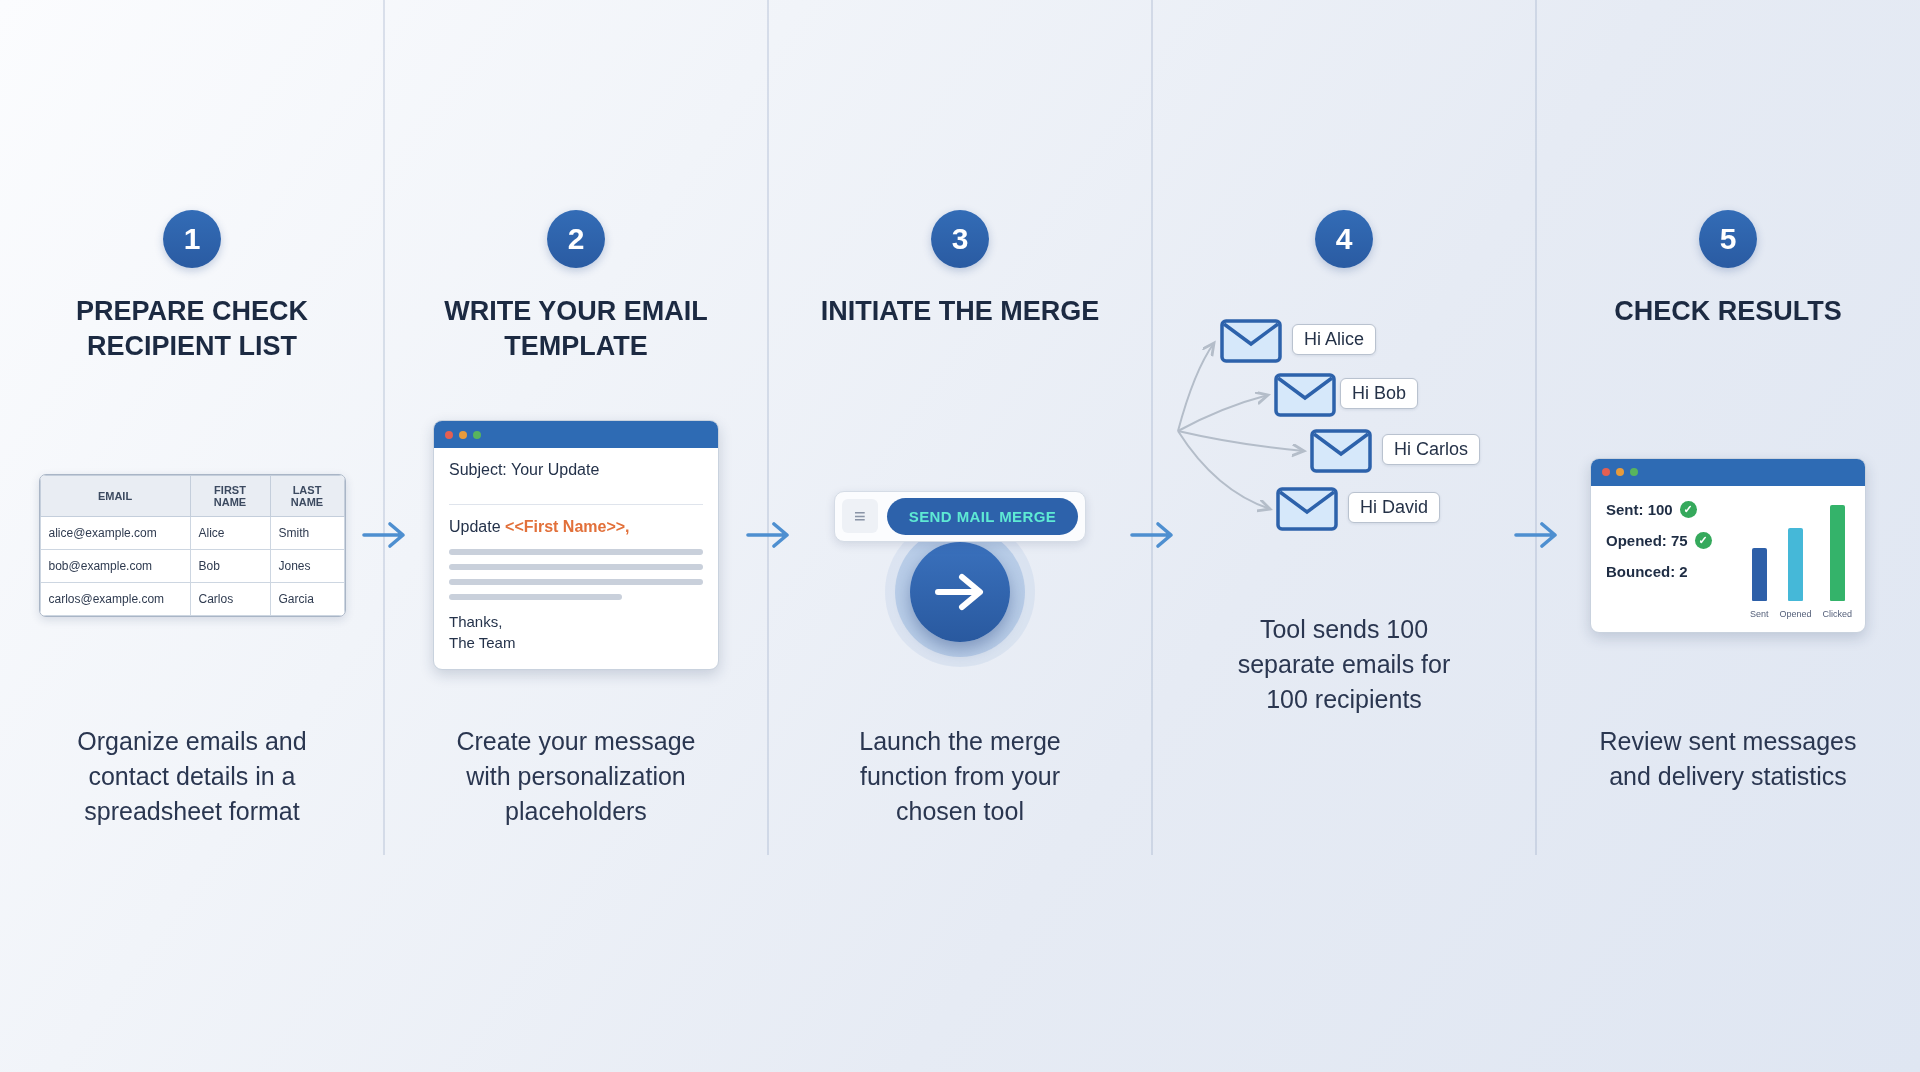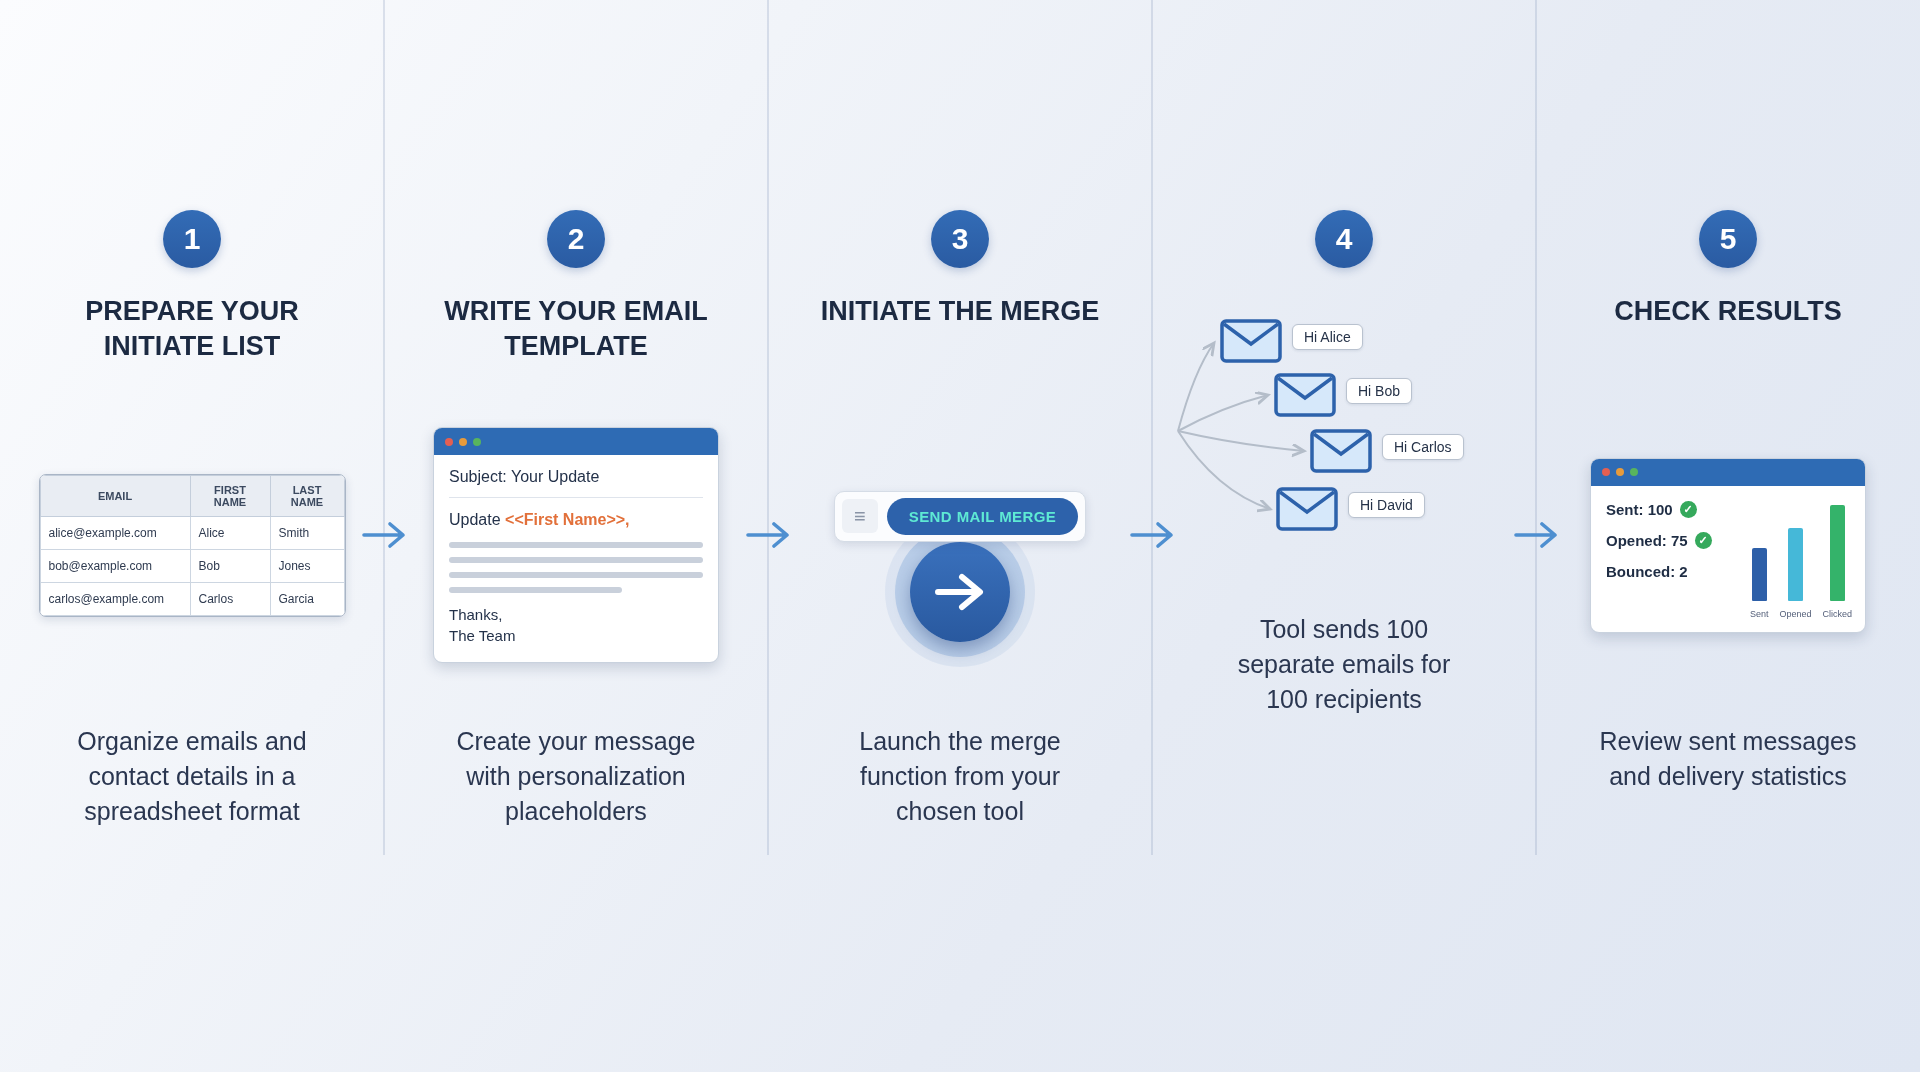--- a/index.html
+++ b/index.html
@@ -37,42 +37,42 @@
 
   
   .win { background:#fff; border:1px solid #c9d2de; border-radius:9px; overflow:hidden; box-shadow:0 5px 14px rgba(30,50,90,.18); }
   .win-bar { height:27px; background:#2e6bb4; display:flex; align-items:center; padding-left:11px; gap:6px; }
   .dot { width:8px; height:8px; border-radius:50%; }
   .dot.r { background:#e45f52; } .dot.o { background:#e79b3c; } .dot.g { background:#58b45e; }
 
   
   .tpl { width:286px; }
   .tpl-body { padding:13px 15px 16px 15px; }
-  .subject { font-size:16px; color:#24324a; padding-bottom:11px; border-bottom:1px solid #dfe4ec; }
+  .subject { font-size:16px; color:#24324a; padding-bottom:25px; border-bottom:1px solid #dfe4ec; }
   .greet { font-size:16px; color:#24324a; margin-top:13px; font-weight:500; }
   .greet .ph { color:#e2703a; font-weight:700; }
   .glines { margin-top:13px; }
   .gline { height:6px; border-radius:3px; background:#c9d0db; margin-bottom:9px; }
   .gline.w1 { width:100%; } .gline.w2 { width:100%; } .gline.w3 { width:100%; } .gline.w4 { width:68%; }
   .closing { font-size:15px; color:#24324a; line-height:1.35; margin-top:12px; }
 
   
   .merge-illo { display:flex; flex-direction:column; align-items:center; margin-top:58px; }
   .toolbar { display:flex; align-items:center; gap:9px; background:#fbfcfe; border:1px solid #d5dce6; border-radius:10px; padding:6px 7px; box-shadow:0 3px 10px rgba(30,50,90,.13); position:relative; z-index:3; }
   .menu-chip { width:36px; height:34px; border-radius:6px; background:#eef1f6; color:#8a94a6; display:flex; align-items:center; justify-content:center; font-size:20px; }
   .send-pill { background:#2d62ab; color:#5eead4; border:none; border-radius:19px; padding:10px 22px; font-size:15px; font-weight:700; letter-spacing:.4px; cursor:pointer; font-family:inherit; }
   .big-wrap { position:relative; margin-top:-16px; width:132px; height:132px; display:flex; align-items:center; justify-content:center; z-index:2; }
   .ring { position:absolute; width:130px; height:130px; border-radius:50%; background:rgba(125,165,215,.45); box-shadow:0 0 0 10px rgba(140,175,220,.16); }
   .big-circle { position:relative; width:100px; height:100px; border-radius:50%; background:linear-gradient(180deg,#3a71bd,#29599f); display:flex; align-items:center; justify-content:center; box-shadow:0 7px 16px rgba(25,55,115,.35); }
 
   
   .fan { position:relative; width:352px; height:244px; }
   .fan svg.lines { position:absolute; left:0; top:0; }
   .env { position:absolute; width:62px; height:44px; }
-  .tag { position:absolute; background:#fff; border:1px solid #b9c2cf; border-radius:6px; padding:4px 11px; font-size:14px; color:#253248; box-shadow:0 1px 3px rgba(20,40,80,.10); white-space:nowrap; }
+  .tag { position:absolute; background:#fff; border:1px solid #b9c2cf; border-radius:6px; padding:4px 11px; font-size:18px; color:#253248; box-shadow:0 1px 3px rgba(20,40,80,.10); white-space:nowrap; }
 
   
   .results { width:276px; }
   .res-body { display:flex; padding:15px 13px 13px 15px; gap:8px; }
   .stats { display:flex; flex-direction:column; gap:14px; }
   .stat { display:flex; align-items:center; gap:7px; font-size:15px; font-weight:600; color:#1f2d44; white-space:nowrap; }
   .check { width:17px; height:17px; border-radius:50%; background:#35a95c; color:#fff; font-size:11px; display:flex; align-items:center; justify-content:center; flex:0 0 auto; }
   .mini-chart { margin-left:auto; display:flex; gap:11px; align-items:flex-end; padding-top:4px; }
   .bcol { display:flex; flex-direction:column; align-items:center; }
   .barbox { height:96px; display:flex; align-items:flex-end; }
@@ -107,21 +107,21 @@
   <div class="flow-arrow" style="left:1513px">
     <svg width="46" height="32" viewBox="0 0 46 32">
         <path d="M3 16 H40 M29 5 L42 16 L29 27" stroke="#4e8fd0" stroke-width="3.6" fill="none" stroke-linecap="round" stroke-linejoin="round"></path>
       </svg>
   </div>
 
   <div class="columns">
 
     <div class="col">
       <div class="badge">1</div>
-      <div class="title" style="max-width:280px">PREPARE YOUR INITIATE LIST</div>
+      <div class="title" style="max-width:280px">PREPARE CHECK RECIPIENT LIST</div>
       <div class="illus">
         <div class="sheet">
           <table>
             <tbody>
                 <tr>
               <th>EMAIL</th>
               <th>FIRST NAME</th>
               <th>LAST NAME</th>
             </tr>
             <tr>
@@ -223,21 +223,21 @@
               </svg>
           </div>
           <div class="tag" style="left:124px; top:13px">Hi Alice</div>
 
           <div class="env" style="left:106px; top:62px">
             <svg width="62" height="44" viewBox="0 0 62 44">
                 <rect x="2" y="2" width="58" height="40" rx="4" fill="#d6e8fa" stroke="#2d62ab" stroke-width="3.5"></rect>
                 <polyline points="4,5 31,25 58,5" fill="none" stroke="#2d62ab" stroke-width="3.5"></polyline>
               </svg>
           </div>
-          <div class="tag" style="left:178px; top:67px">Hi Bob</div>
+          <div class="tag" style="left:172px; top:67px">Hi Bob</div>
 
           <div class="env" style="left:142px; top:118px">
             <svg width="62" height="44" viewBox="0 0 62 44">
                 <rect x="2" y="2" width="58" height="40" rx="4" fill="#d6e8fa" stroke="#2d62ab" stroke-width="3.5"></rect>
                 <polyline points="4,5 31,25 58,5" fill="none" stroke="#2d62ab" stroke-width="3.5"></polyline>
               </svg>
           </div>
           <div class="tag" style="left:214px; top:123px">Hi Carlos</div>
 
           <div class="env" style="left:108px; top:176px">

